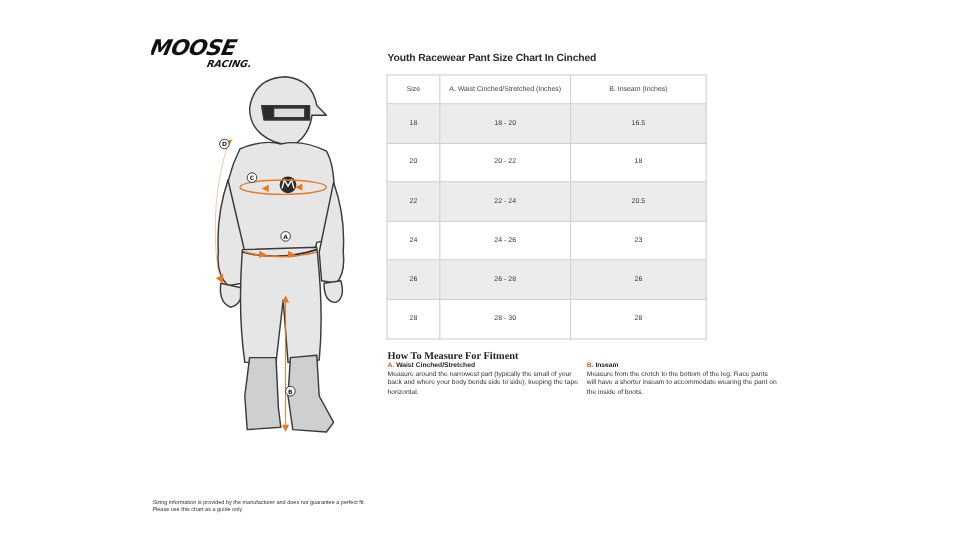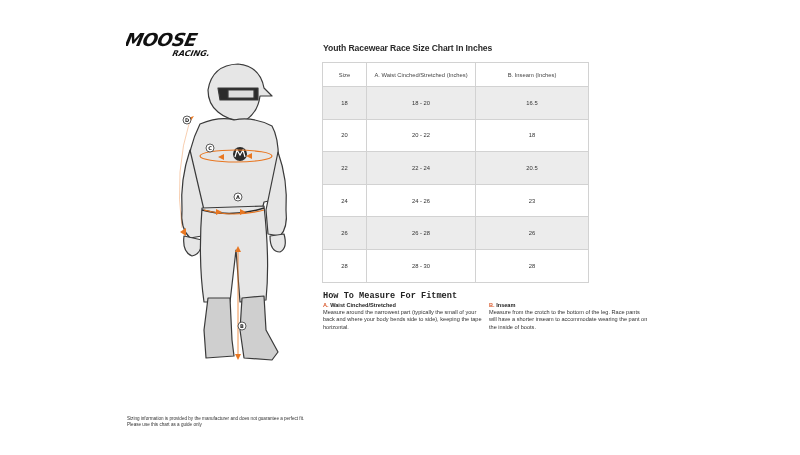--- a/index.html
+++ b/index.html
@@ -25,21 +25,21 @@
   }
   .size-table th { height: 24px; background: #ffffff; color: #444; }
   .size-table td { height: 32.6px; }
   .size-table tr.shaded td { background: #ececec; }
   .size-table col.c1 { width: 44px; }
   .size-table col.c2 { width: 109px; }
   .size-table col.c3 { width: 113px; }
 
   .measure-heading {
     position: absolute; left: 323px; top: 291px;
-    font-family: Liberation Mono, monospace; font-weight: bold; font-size: 8.6px; color: #222;
+    font-family: Liberation Serif, serif; font-weight: bold; font-size: 8.6px; color: #222;
   }
   .measure-block { position: absolute; top: 302px; font-family: "Liberation Sans", sans-serif; font-size: 5.6px; line-height: 7.2px; color: #333; }
   .measure-block.a { left: 323px; width: 160px; }
   .measure-block.b { left: 489px; width: 160px; }
   .measure-block .label { font-weight: bold; color: #222; }
   .measure-block .letter { color: #d9582b; font-weight: bold; }
 
   .disclaimer {
     position: absolute; left: 127px; top: 416px;
     font-family: "Liberation Sans", sans-serif; font-size: 4.6px; line-height: 6.2px; color: #333;
@@ -105,21 +105,21 @@
       <circle cx="82" cy="266" r="4" fill="#fff" stroke="#333" stroke-width="0.8"></circle>
       <text x="82" y="268">B</text>
       <circle cx="50" cy="88" r="4" fill="#fff" stroke="#333" stroke-width="0.8"></circle>
       <text x="50" y="90">C</text>
       <circle cx="27" cy="60" r="4" fill="#fff" stroke="#333" stroke-width="0.8"></circle>
       <text x="27" y="62">D</text>
     </g>
   </svg>
 </div>
 
-<div class="chart-title">Youth Racewear Race Size Chart In Inches</div>
+<div class="chart-title">Youth Racewear Pant Size Chart In Cinched</div>
 
 <table class="size-table">
   <colgroup>
       <col class="c1">
       <col class="c2">
       <col class="c3">
     </colgroup>
   <thead>
     <tr>
       <th>Size</th>

